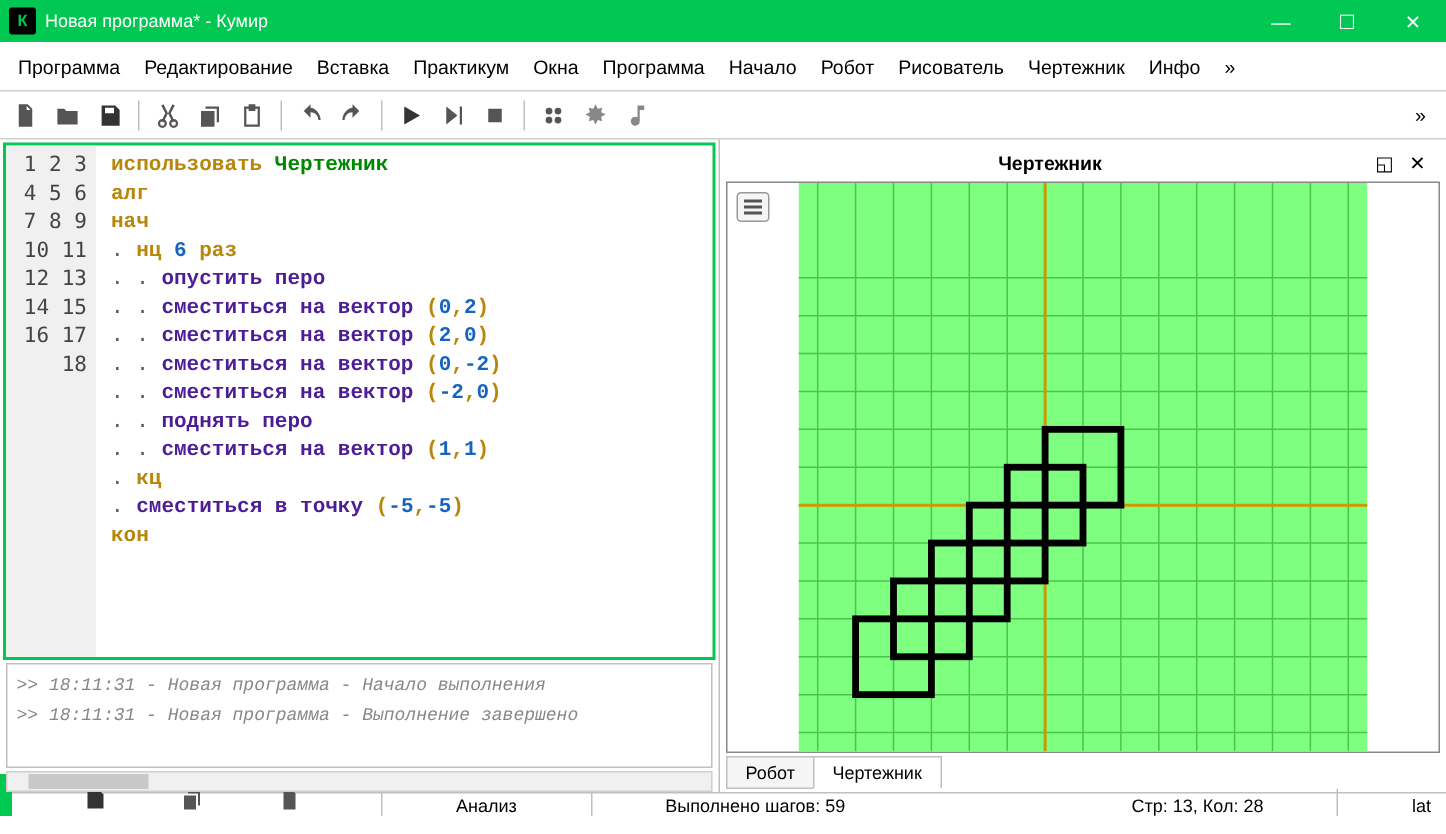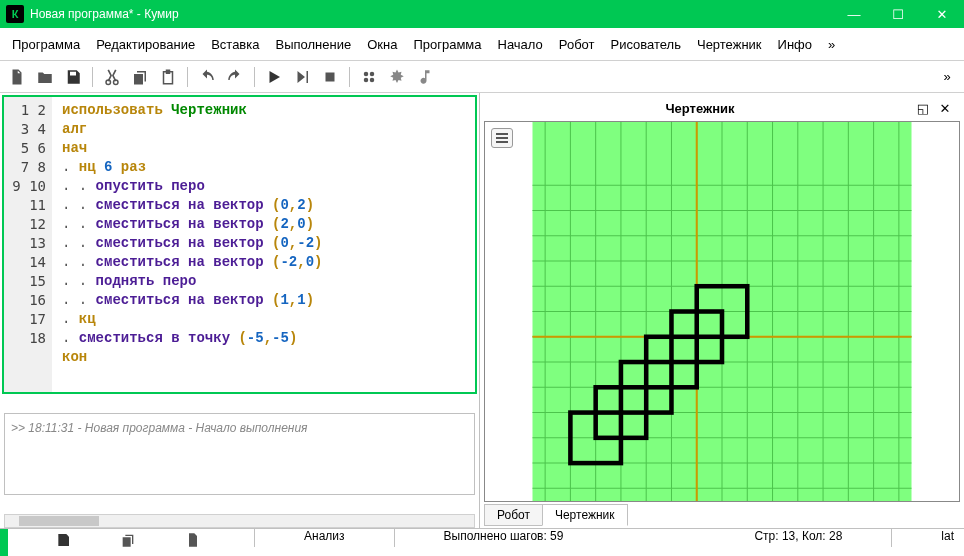--- a/index.html
+++ b/index.html
@@ -11,43 +11,43 @@
 .win-btn { width: 44px; height: 28px; display: flex; align-items: center; justify-content: center; color: #fff; cursor: pointer; }
 .menubar { height: 24px; display: flex; align-items: center; padding: 16px 4px; border-bottom: 1px solid #d0d0d0; }
 .menu-item { padding: 3px 8px; cursor: pointer; font-size: 13px; }
 .toolbar { height: 32px; display: flex; align-items: center; padding: 0 4px; border-bottom: 1px solid #d0d0d0; gap: 2px; }
 .tool-btn { width: 26px; height: 26px; display: flex; align-items: center; justify-content: center; cursor: pointer; border-radius: 2px; }
 .tool-btn svg { width: 18px; height: 18px; }
 .tool-sep { width: 1px; height: 20px; background: #c0c0c0; margin: 0 4px; }
 .main-area { flex: 1; display: flex; min-height: 0; }
 .left-pane { width: 480px; display: flex; flex-direction: column; border-right: 1px solid #c0c0c0; }
 .editor-wrap { flex: 1; display: flex; border: 2px solid #00c853; margin: 2px; min-height: 0; overflow: hidden; }
-.gutter { background: #f0f0f0; width: 48px; text-align: right; padding: 4px 6px 4px 0; font-family: Consolas, monospace; font-size: 14px; color: #444; line-height: 19px; user-select:none; }
+.gutter { background: #f0f0f0; width: 60px; text-align: right; padding: 4px 6px 4px 0; font-family: Consolas, monospace; font-size: 14px; color: #444; line-height: 19px; user-select:none; }
 .code { flex: 1; padding: 4px 10px; font-family: Consolas, "Courier New", monospace; font-size: 14px; line-height: 19px; white-space: pre; overflow: auto; }
 .kw { color: #b8860b; font-weight: bold; }
 .actor { color: #008800; font-weight: bold; }
 .cmd { color: #4c1d95; font-weight: bold; }
 .num { color: #1565c0; font-weight: bold; }
 .punct { color: #b8860b; font-weight: bold; }
 .dot { color: #555; }
-.console { height: 82px; margin: 17px 4px; border: 1px solid #c0c0c0; overflow: auto; font-family: Liberation Sans, sans-serif; font-size: 12px; color: #888; font-style: italic; padding: 4px 6px; line-height: 20px; }
+.console { height: 70px; margin: 0 4px; border: 1px solid #c0c0c0; overflow: auto; font-family: Liberation Mono, monospace; font-size: 12px; color: #888; font-style: italic; padding: 4px 6px; line-height: 20px; }
 .hscroll { height: 14px; margin: 2px 4px 0 4px; background: #f0f0f0; border: 1px solid #d0d0d0; position: relative; }
 .hscroll-thumb { position: absolute; left: 14px; width: 80px; top: 1px; bottom: 1px; background: #c8c8c8; }
 .right-pane { flex: 1; display: flex; flex-direction: column; padding: 2px 4px; }
 .panel-hdr { height: 26px; display: flex; align-items: center; padding: 0 4px; }
 .panel-title { flex: 1; text-align: center; font-weight: bold; font-size: 13px; }
 .hdr-btn { width: 22px; height: 22px; display: flex; align-items: center; justify-content: center; cursor: pointer; }
 .canvas-box { flex: 1; border: 1px solid #888; position: relative; overflow: hidden; }
 .canvas-box svg { width: 100%; height: 100%; display: block; }
 .hamburger { position: absolute; top: 6px; left: 6px; width: 22px; height: 20px; border: 1px solid #999; border-radius: 3px; background: #f5f5f5; display: flex; flex-direction: column; justify-content: center; gap: 2px; align-items: center; cursor: pointer; }
 .hamburger div { width: 12px; height: 2px; background: #555; }
 .tabs { height: 24px; display: flex; align-items: flex-end; }
 .tab { padding: 3px 12px; border: 1px solid #c0c0c0; font-size: 12px; cursor: pointer; background: #f5f5f5; margin-right: -1px; }
 .tab.active { background: #fff; border-bottom-color: #fff; }
-.statusbar { height: 28px; border-top: 1px solid #c0c0c0; display: flex; align-items: flex-start; padding: 0 6px; font-size: 12px; gap: 37px; }
+.statusbar { height: 28px; border-top: 1px solid #c0c0c0; display: flex; align-items: flex-end; padding: 12px 6px; font-size: 12px; gap: 37px; }
 .status-btn { width: 24px; height: 22px; display: flex; align-items: center; justify-content: center; cursor: pointer; margin-right: 4px; }
 .status-accent { width: 8px; height: 28px; background: #00c853; margin-right: 6px; margin-left:-6px;}
 .status-sep { width: 1px; height: 18px; background: #c0c0c0; margin: 0 8px; }
 .status-text { padding: 0 4px; }
 .flex-push { flex: 1; }
 </style>
 </head>
 <body>
 
 <div class="titlebar">
@@ -57,21 +57,21 @@
     <div class="win-btn">—</div>
     <div class="win-btn">☐</div>
     <div class="win-btn">✕</div>
   </div>
 </div>
 
 <div class="menubar" id="menubar">
     <div class="menu-item">Программа</div>
     <div class="menu-item">Редактирование</div>
     <div class="menu-item">Вставка</div>
-    <div class="menu-item">Выполнение</div>
+    <div class="menu-item">Практикум</div>
     <div class="menu-item">Окна</div>
     <div class="menu-item">Программа</div>
     <div class="menu-item">Начало</div>
     <div class="menu-item">Робот</div>
     <div class="menu-item">Рисователь</div>
     <div class="menu-item">Чертежник</div>
     <div class="menu-item">Инфо</div>
     <div class="menu-item">»</div>
   </div>
 
@@ -178,20 +178,21 @@
 14
 15
 16
 17
 18
 </div>
       <div class="code" id="code"><div><span class="kw">использовать </span><span class="actor">Чертежник</span></div><div><span class="kw">алг</span></div><div><span class="kw">нач</span></div><div><span class="dot">. </span><span class="kw">нц </span><span class="num">6</span><span class="kw"> раз</span></div><div><span class="dot">. . </span><span class="cmd">опустить перо</span></div><div><span class="dot">. . </span><span class="cmd">сместиться на вектор </span><span class="punct">(</span><span class="num">0</span><span class="punct">,</span><span class="num">2</span><span class="punct">)</span></div><div><span class="dot">. . </span><span class="cmd">сместиться на вектор </span><span class="punct">(</span><span class="num">2</span><span class="punct">,</span><span class="num">0</span><span class="punct">)</span></div><div><span class="dot">. . </span><span class="cmd">сместиться на вектор </span><span class="punct">(</span><span class="num">0</span><span class="punct">,</span><span class="num">-2</span><span class="punct">)</span></div><div><span class="dot">. . </span><span class="cmd">сместиться на вектор </span><span class="punct">(</span><span class="num">-2</span><span class="punct">,</span><span class="num">0</span><span class="punct">)</span></div><div><span class="dot">. . </span><span class="cmd">поднять перо</span></div><div><span class="dot">. . </span><span class="cmd">сместиться на вектор </span><span class="punct">(</span><span class="num">1</span><span class="punct">,</span><span class="num">1</span><span class="punct">)</span></div><div><span class="dot">. </span><span class="kw">кц</span></div><div><span class="dot">. </span><span class="cmd">сместиться в точку </span><span class="punct">(</span><span class="num">-5</span><span class="punct">,</span><span class="num">-5</span><span class="punct">)</span></div><div><span class="kw">кон</span></div><div>&nbsp;</div><div>&nbsp;</div><div>&nbsp;</div><div>&nbsp;</div></div>
     </div>
     <div class="console" id="console">
         <div>&gt;&gt; 18:11:31 - Новая программа - Начало выполнения</div>
+        <div>&gt;&gt; 18:11:31 - Новая программа - Выполнение завершено</div>
       </div>
     <div class="hscroll">
         <div class="hscroll-thumb"></div>
       </div>
   </div>
 
   <div class="right-pane">
     <div class="panel-hdr">
       <div class="panel-title">Чертежник</div>
       <div class="hdr-btn">◱</div>

